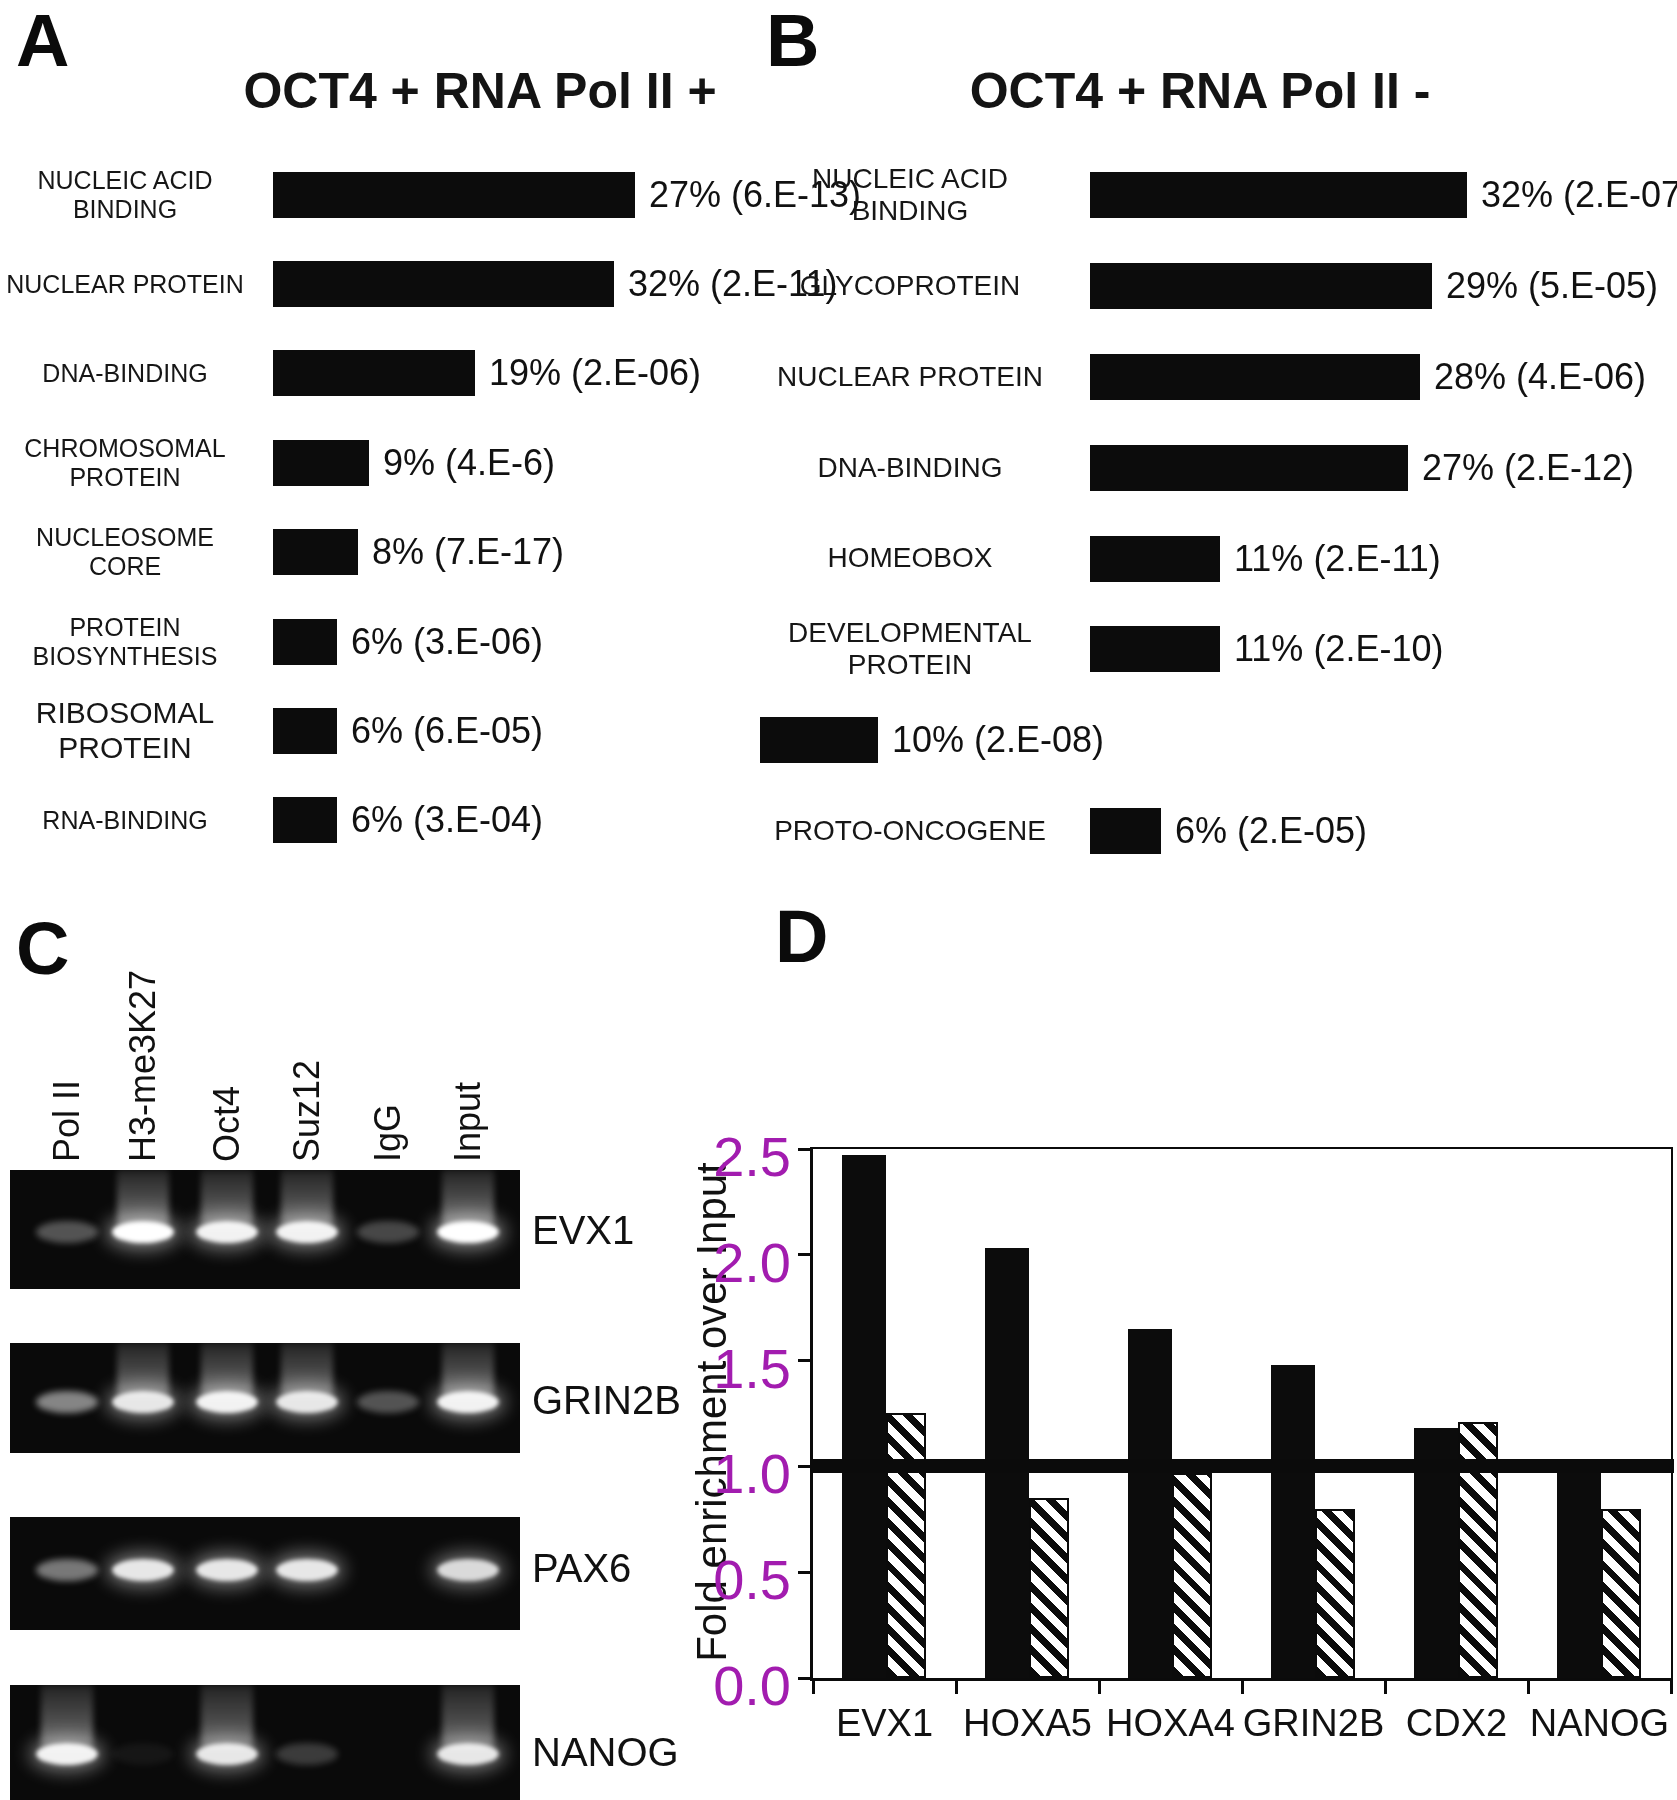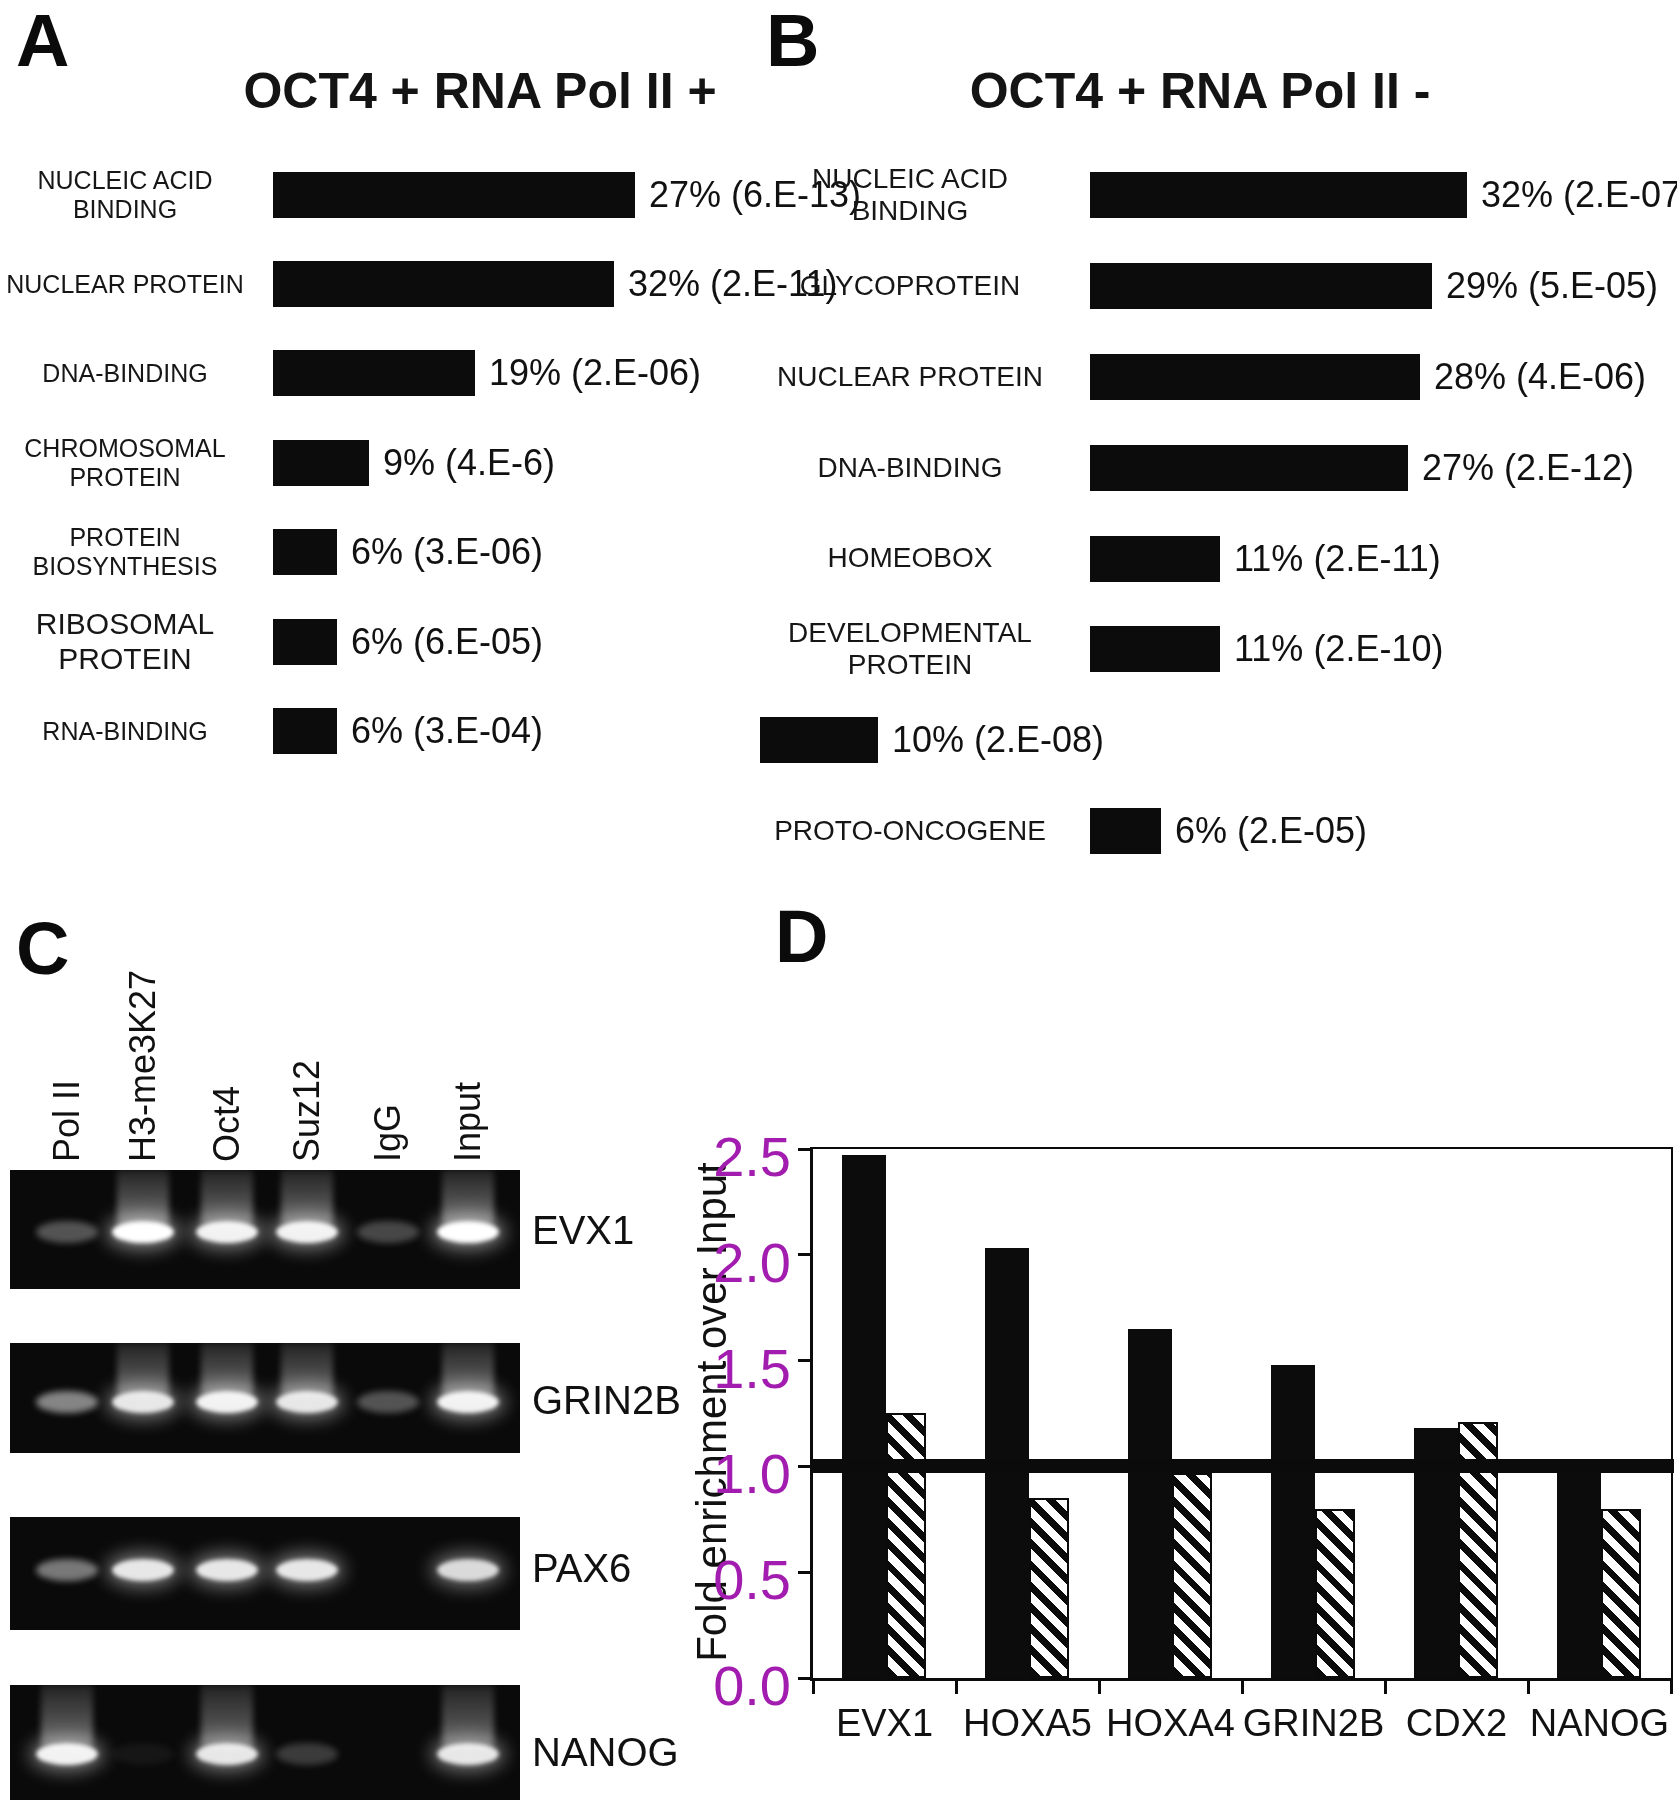--- a/index.html
+++ b/index.html
@@ -61,20 +61,25 @@
         <div class="hbar" style="margin-left: 23px; width: 202px; background: rgb(12, 12, 12);"></div>
         <span class="hval">19% (2.E-06)</span>
       </div>
       <div class="hrow" style="height: 89.4px;">
         <span class="hlabel" style="width: 250px; font-size: 25px;">CHROMOSOMAL
 PROTEIN</span>
         <div class="hbar" style="margin-left: 23px; width: 96px; background: rgb(12, 12, 12);"></div>
         <span class="hval">9% (4.E-6)</span>
       </div>
       <div class="hrow" style="height: 89.4px;">
+        <span class="hlabel" style="width: 250px; font-size: 25px;">NUCLEOSOME CORE</span>
+        <div class="hbar" style="margin-left: 23px; width: 85px; background: rgb(12, 12, 12);"></div>
+        <span class="hval">8% (7.E-17)</span>
+      </div>
+      <div class="hrow" style="height: 89.4px;">
         <span class="hlabel" style="width: 250px; font-size: 25px;">PROTEIN
 BIOSYNTHESIS</span>
         <div class="hbar" style="margin-left: 23px; width: 64px; background: rgb(12, 12, 12);"></div>
         <span class="hval">6% (3.E-06)</span>
       </div>
       <div class="hrow" style="height: 89.4px;">
         <span class="hlabel" style="width: 250px; font-size: 30px;">RIBOSOMAL
 PROTEIN</span>
         <div class="hbar" style="margin-left: 23px; width: 64px; background: rgb(12, 12, 12);"></div>
         <span class="hval">6% (6.E-05)</span>

